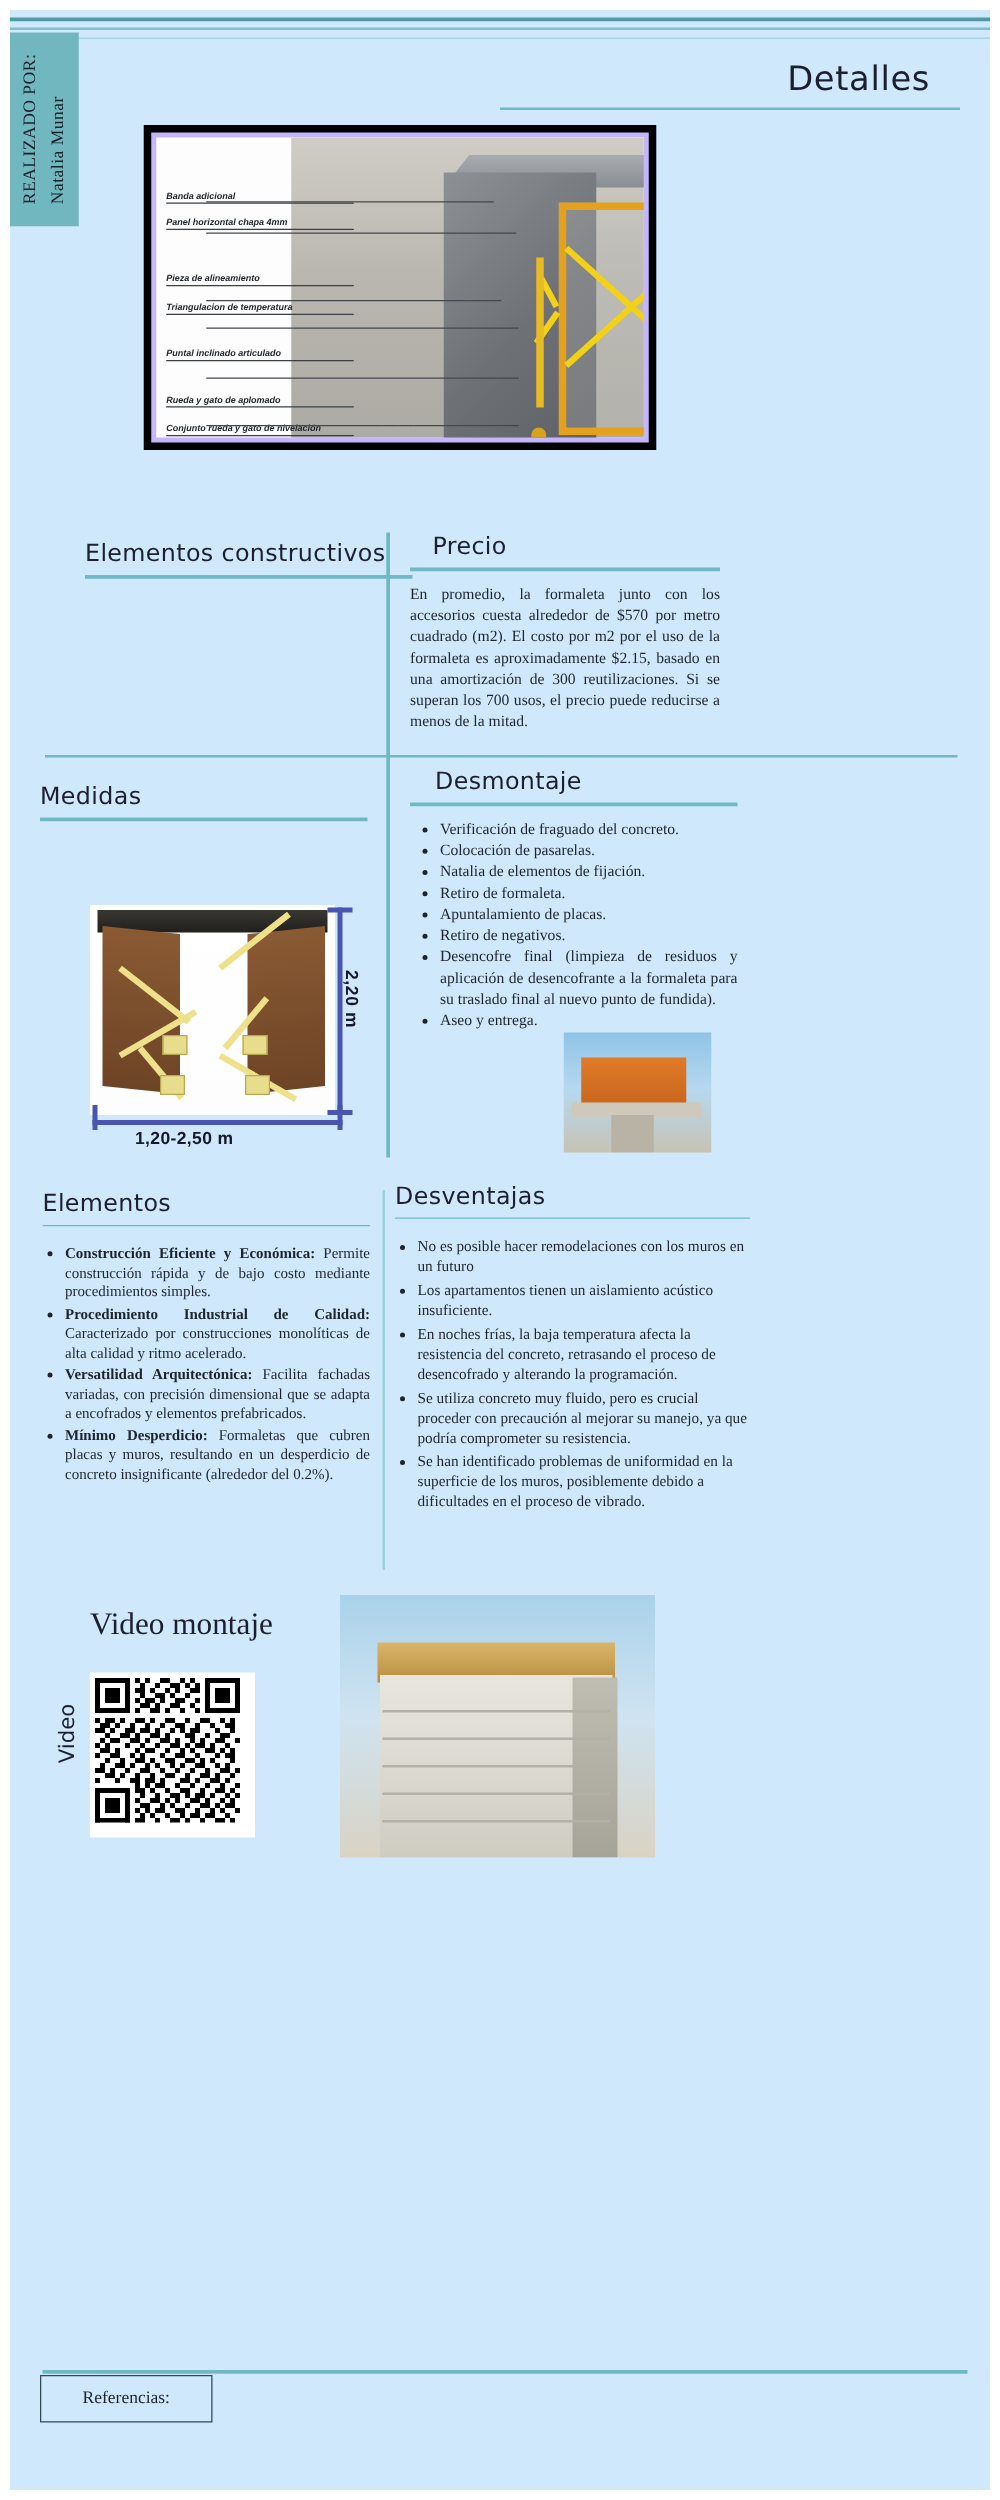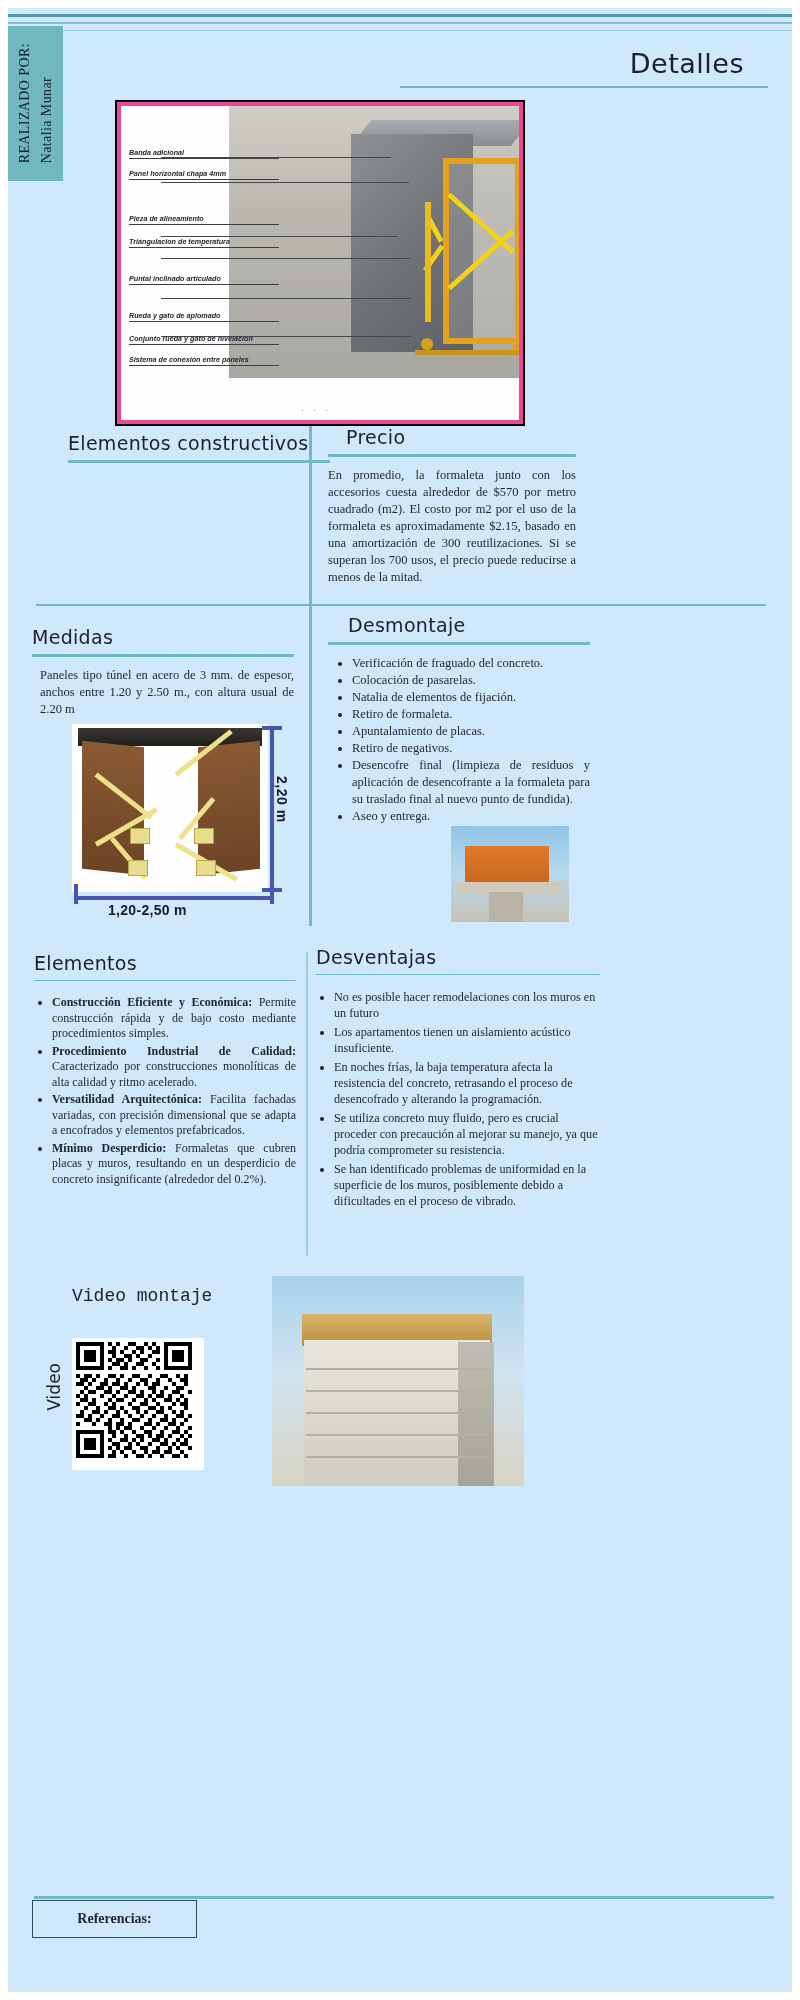--- a/index.html
+++ b/index.html
@@ -91,23 +91,23 @@
     height: 2px;
     background: #6fb8c4;
   }
 
   
   .hero {
     position: absolute;
     left: 107px;
     top: 92px;
     width: 410px;
-    height: 326px;
-    border: 2px solid #000000;
-    background: #ec4899;
+    height: 260px;
+    border: 6px solid #000000;
+    background: #c4b5fd;
     box-sizing: border-box;
     overflow: hidden;
   }
   .hero-inner {
     position: absolute; left: 4px; top: 4px; right: 4px; bottom: 4px;
     background: #fdfdfd;
     overflow: hidden;
   }
   .hero-photo {
     position: absolute;
@@ -374,22 +374,22 @@
     font-size: 12.2px;
     line-height: 16px;
     color: #1d2430;
   }
   .dlist li { margin-bottom: 3px; }
 
   
   .video-title {
     position: absolute;
     left: 64px; top: 1278px;
-    font-family: Liberation Mono, monospace;
-    font-size: 18px;
+    font-family: Liberation Serif, serif;
+    font-size: 25px;
     color: #1b1f30;
   }
   .video-vert {
     position: absolute;
     left: 36px; top: 1355px;
     writing-mode: vertical-rl;
     transform: rotate(180deg);
     font-family: "DejaVu Sans", sans-serif;
     font-size: 17px;
     color: #1b1f30;
@@ -426,27 +426,26 @@
   }
 
   
   .ref-rule {
     position: absolute; left: 26px; top: 1888px; width: 740px; height: 3px;
     background: #6fb8c4;
   }
   .ref-box {
     position: absolute;
     left: 24px; top: 1892px;
-    width: 165px; height: 38px;
+    width: 138px; height: 38px;
     border: 1px solid #2d4a56;
     box-sizing: border-box;
     display: flex;
     align-items: center;
     justify-content: center;
-    font-weight: bold;
   }
   .ref-box span {
     font-family: "Liberation Serif", serif;
     font-size: 14px;
     color: #1b2430;
   }
   .ref-list {
     position: absolute;
     left: 24px; top: 1938px;
     width: 700px;
@@ -534,21 +533,20 @@
 
   <div class="cell" id="cell-precio">
     <h2 class="sec">Precio</h2>
     <div class="sec-rule"></div>
     <p class="body-para">En promedio, la formaleta junto con los accesorios cuesta alrededor de $570 por metro cuadrado (m2). El costo por m2 por el uso de la formaleta es aproximadamente $2.15, basado en una amortización de 300 reutilizaciones. Si se superan los 700 usos, el precio puede reducirse a menos de la mitad.</p>
   </div>
 
   <div class="cell" id="cell-medidas">
     <h2 class="sec">Medidas</h2>
     <div class="sec-rule"></div>
-    <p class="body-para" style="padding-left:8px;">Paneles tipo túnel en acero de 3 mm. de espesor, anchos entre 1.20 y 2.50 m., con altura usual de 2.20 m</p>
   </div>
 
   <div class="meas-wrap">
     <div class="meas-photo">
       <div class="mp-top"></div>
       <div class="mp-left"></div>
       <div class="mp-right"></div>
       <div class="mp-brace mb1"></div>
       <div class="mp-brace mb2"></div>
       <div class="mp-brace mb3"></div>

